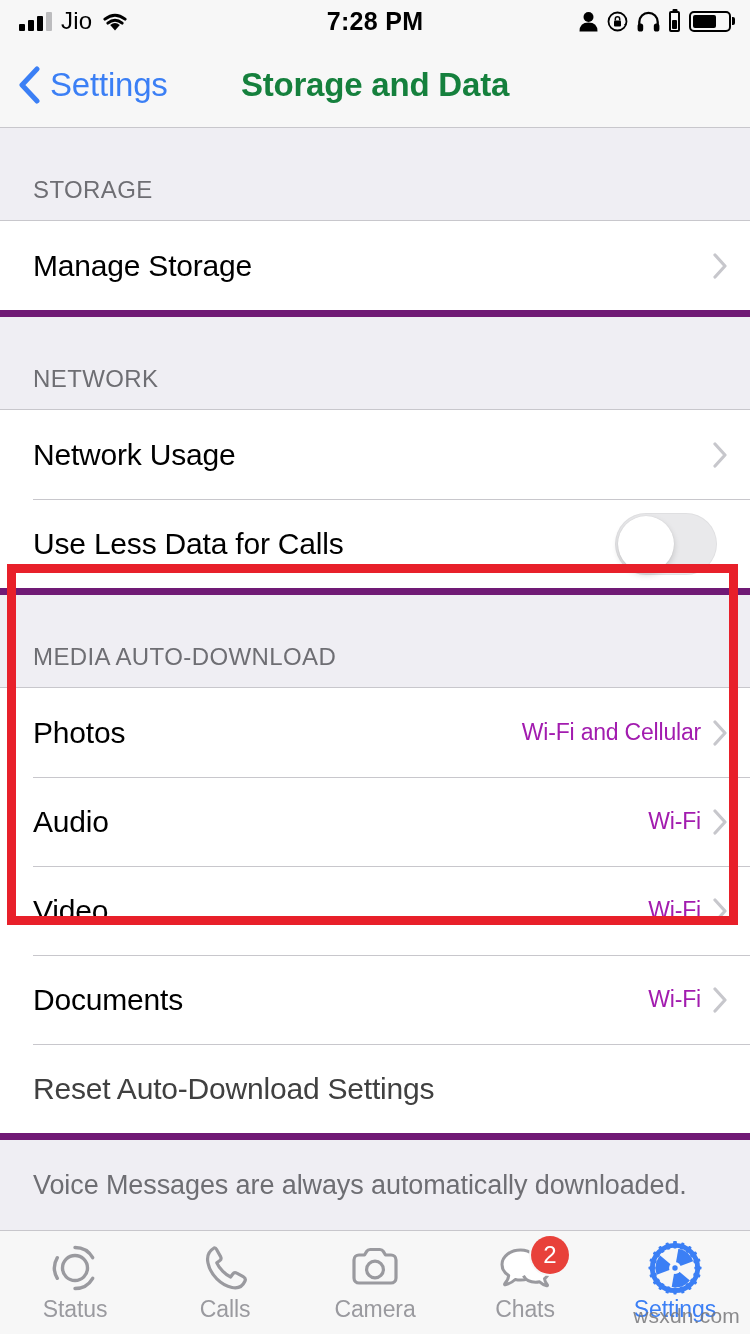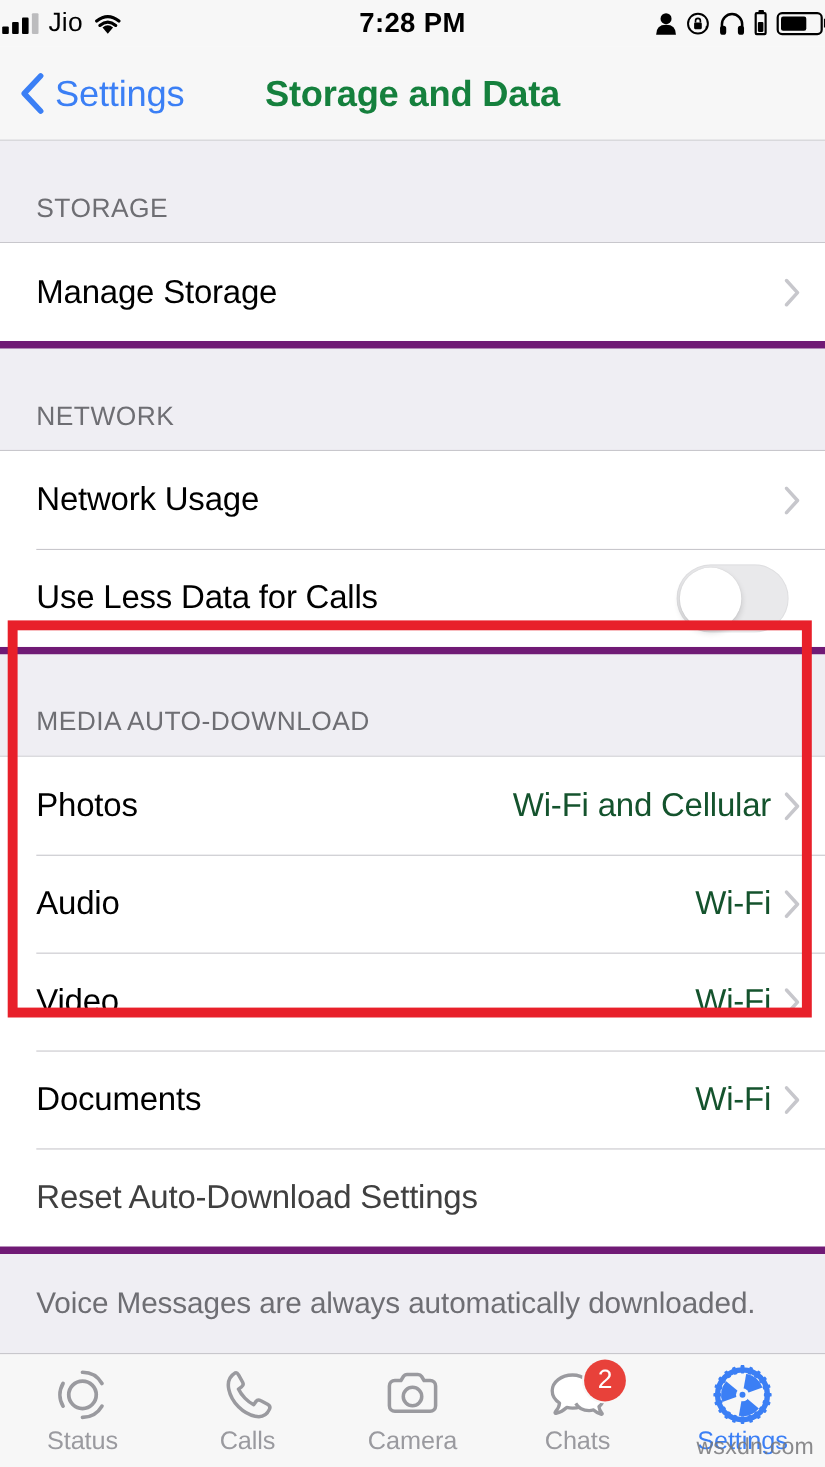--- a/index.html
+++ b/index.html
@@ -14,21 +14,21 @@
     width:750px; height:1334px;
     background:#ffffff;
     display:flex; flex-direction:column;
   }
 
   
   .statusbar {
     height:42px; flex:0 0 42px;
     background:#f7f7f7;
     display:flex; align-items:center;
-    padding:0 2px;
+    padding:0 19px;
     position:relative;
   }
   .sb-left { display:flex; align-items:center; gap:9px; }
   .signal-bars { display:flex; align-items:flex-end; gap:3px; height:19px; }
   .signal-bars i { display:block; width:6px; background:#000; border-radius:1px; }
   .signal-bars i:nth-child(1){ height:7px; }
   .signal-bars i:nth-child(2){ height:11px; }
   .signal-bars i:nth-child(3){ height:15px; }
   .signal-bars i:nth-child(4){ height:19px; background:#bcbcbe; }
   .carrier { font-size:24px; color:#000; letter-spacing:.2px; }
@@ -118,21 +118,21 @@
     background:#fff;
     position:relative;
     cursor:pointer;
   }
   .row + .row::before {
     content:""; position:absolute; left:33px; right:0; top:0;
     height:1px; background:#c8c7cc;
   }
   .row-label { font-size:30px; color:#000; letter-spacing:-0.2px; }
   .row-value {
-    margin-left:auto; font-size:30px; color:#14532d;
+    margin-left:auto; font-size:23px; color:#a21caf;
     letter-spacing:-0.2px; padding-right:12px;
   }
   .row-chevron { width:15px; height:26px; display:block; flex:0 0 15px; }
   .row.no-chevron { padding-right:33px; }
 
   
   .toggle {
     margin-left:auto;
     width:102px; height:62px; border-radius:31px;
     background:#e9e9eb;

